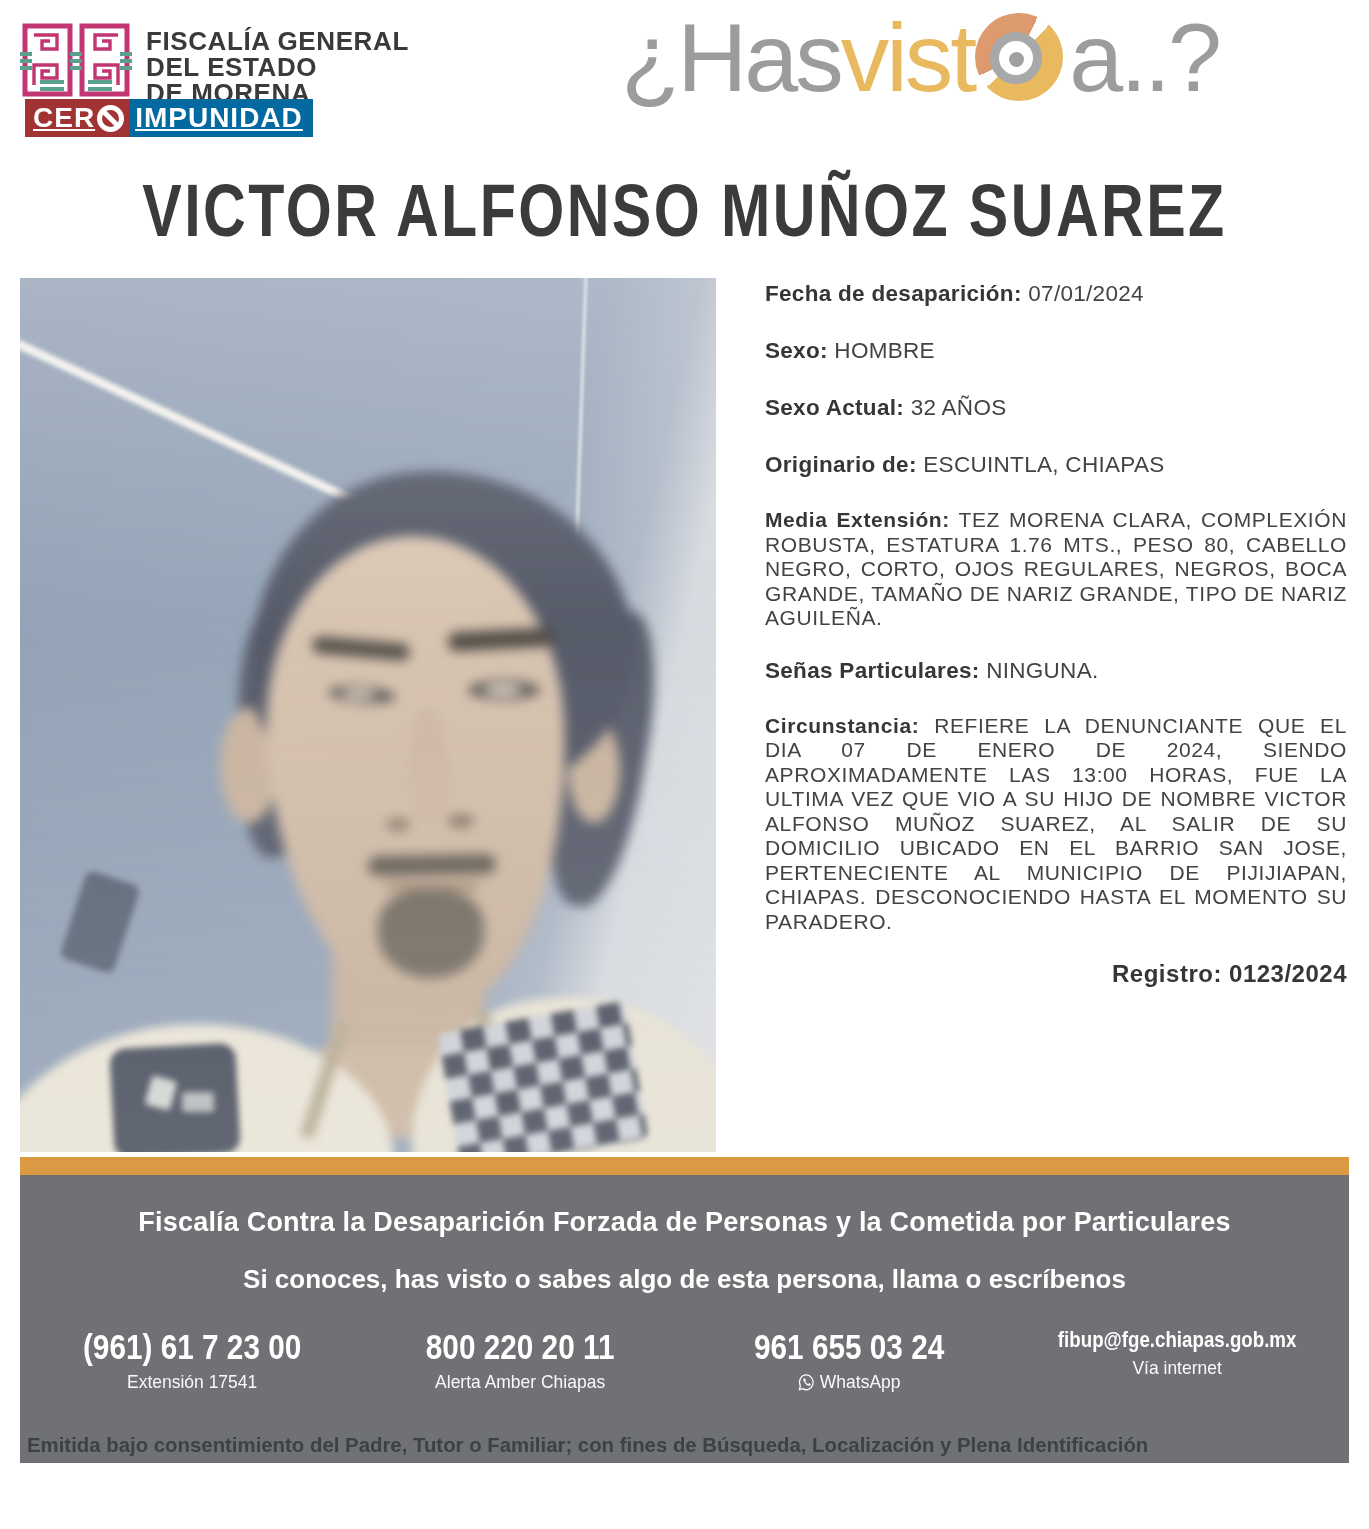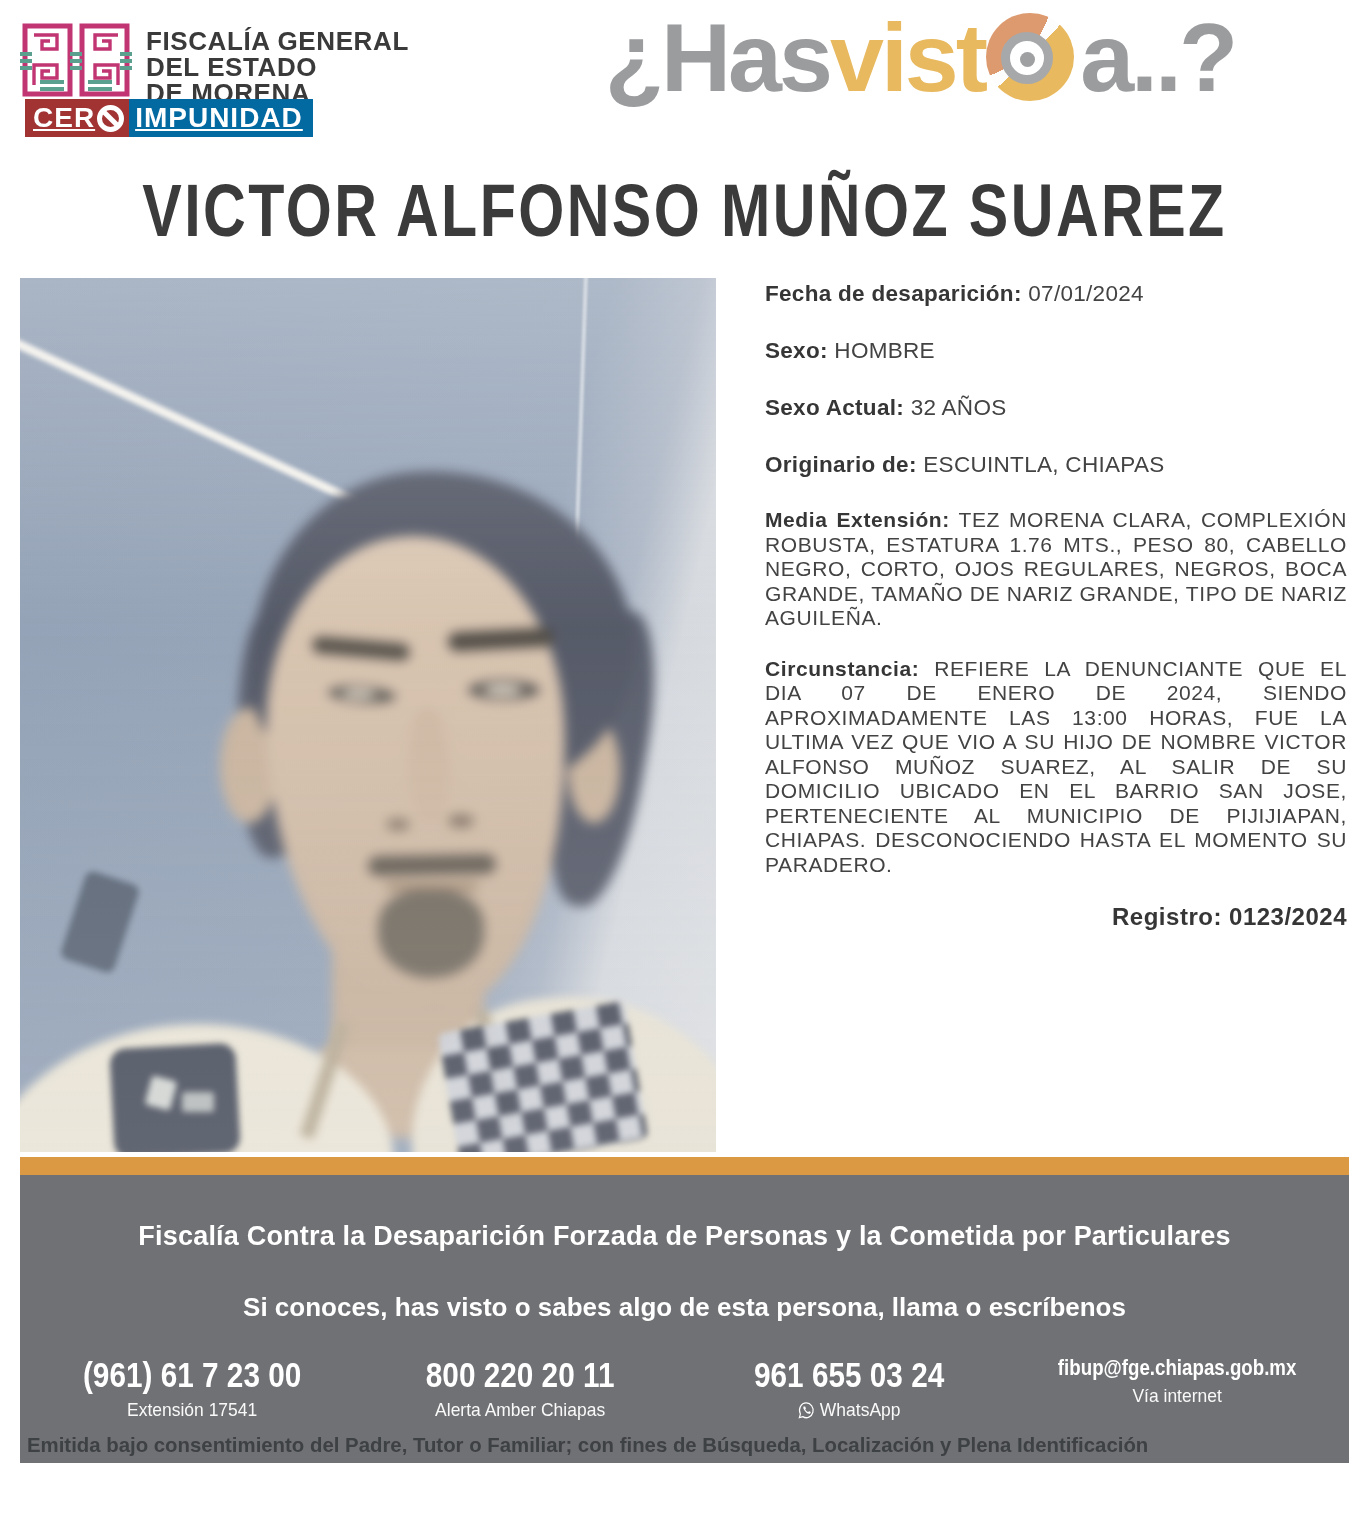--- a/index.html
+++ b/index.html
@@ -17,21 +17,21 @@
          font-size:28px;letter-spacing:1px;color:#fff;line-height:38px;text-decoration:underline;}
   .badge-red{background:#A13333;padding:0 5px 0 8px;display:flex;align-items:center;}
   .badge-dark{background:#0369a1;padding:0 10px 0 6px;}
   .slashed-o{display:inline-block;position:relative;width:17px;height:17px;
              border:5px solid #fff;border-radius:50%;margin-left:2px;}
   .slashed-o::after{content:'';position:absolute;left:-4px;top:6px;width:25px;height:5px;
              background:#fff;transform:rotate(45deg);}
 
   
   .headline{position:absolute;left:490px;top:2px;width:860px;text-align:center;
-            font-weight:bold;font-size:97px;letter-spacing:-3px;white-space:nowrap;}
+            font-weight:normal;font-size:97px;letter-spacing:-3px;white-space:nowrap;}
   .hl-gray{color:#9B9C9E;}
   .hl-gold{color:#E8B95E;}
   .eye{display:inline-block;vertical-align:-10px;width:88px;height:88px;border-radius:50%;
        position:relative;margin:0 6px 0 1px;
        background:conic-gradient(from 245deg,#DD9A6E 0deg 140deg,#fdfdfd 140deg 158deg,
                   #E8B95E 158deg 342deg,#fdfdfd 342deg 360deg);}
   .eye::before{content:'';position:absolute;left:15px;top:19px;width:34px;height:34px;
        background:#fff;border:9px solid #A7A8AA;border-radius:50%;}
   .eye::after{content:'';position:absolute;left:34px;top:39px;width:15px;height:15px;
        background:#9fa0a2;border-radius:50%;}
@@ -115,21 +115,21 @@
   .lbl{font-weight:bold;color:#363636;}
   .val{color:#434343;}
   .registro{margin-top:22px;text-align:right;font-weight:bold;font-size:24px;
         letter-spacing:0.5px;color:#363636;}
 
   
   .footer-orange{position:absolute;left:20px;top:1157px;width:1329px;height:18px;
         background:#DC9944;}
   .footer-gray{position:absolute;left:20px;top:1175px;width:1329px;height:288px;
         background:#707174;color:#ffffff;}
-  .f-line1{margin:14px;padding-top:32px;text-align:center;font-weight:bold;font-size:27px;
+  .f-line1{margin:0;padding-top:32px;text-align:center;font-weight:bold;font-size:27px;
         letter-spacing:0.2px;}
   .f-line2{margin:0;padding-top:26px;text-align:center;font-weight:bold;font-size:26px;}
   .contacts{display:flex;margin-top:32px;padding:0 8px;justify-content:flex-end;}
   .contact{flex:1;text-align:center;}
   .c-main{font-weight:bold;font-size:35px;transform:scaleX(0.85);white-space:nowrap;}
   .c-main.email{font-size:22px;}
   .c-sub{margin-top:4px;font-size:19px;color:rgba(255,255,255,.96);transform:scaleX(0.92);
         white-space:nowrap;}
   .wa-icon{display:inline-block;vertical-align:-4px;margin-right:5px;width:19px;height:19px;}
   .f-disclaimer{position:absolute;left:7px;bottom:6px;margin:0;font-weight:bold;
@@ -230,20 +230,21 @@
     </div>
     <div class="ph-wash"></div>
   </div>
 
   <div class="details">
     <p class="field"><span class="lbl">Fecha de desaparición:</span> <span class="val">07/01/2024</span></p>
     <p class="field"><span class="lbl">Sexo:</span> <span class="val">HOMBRE</span></p>
     <p class="field"><span class="lbl">Sexo Actual:</span> <span class="val">32 AÑOS</span></p>
     <p class="field"><span class="lbl">Originario de:</span> <span class="val">ESCUINTLA, CHIAPAS</span></p>
     <p class="para"><span class="lbl">Media Extensión:</span> <span class="val">TEZ MORENA CLARA, COMPLEXIÓN ROBUSTA, ESTATURA 1.76 MTS., PESO 80, CABELLO NEGRO, CORTO, OJOS REGULARES, NEGROS, BOCA GRANDE, TAMAÑO DE NARIZ GRANDE, TIPO DE NARIZ AGUILEÑA.</span></p>
+    <p class="field"><span class="lbl">Señas Particulares:</span> <span class="val">NINGUNA.</span></p>
     <p class="para"><span class="lbl">Circunstancia:</span> <span class="val">REFIERE LA DENUNCIANTE QUE EL DIA 07 DE ENERO DE 2024, SIENDO APROXIMADAMENTE LAS 13:00 HORAS, FUE LA ULTIMA VEZ QUE VIO A SU HIJO DE NOMBRE VICTOR ALFONSO MUÑOZ SUAREZ, AL SALIR DE SU DOMICILIO UBICADO EN EL BARRIO SAN JOSE, PERTENECIENTE AL MUNICIPIO DE PIJIJIAPAN, CHIAPAS. DESCONOCIENDO HASTA EL MOMENTO SU PARADERO.</span></p>
     <p class="registro"><span>Registro:</span> <span>0123/2024</span></p>
   </div>
 
   <div class="footer-orange"></div>
   <div class="footer-gray">
     <p class="f-line1">Fiscalía Contra la Desaparición Forzada de Personas y la Cometida por Particulares</p>
     <p class="f-line2">Si conoces, has visto o sabes algo de esta persona, llama o escríbenos</p>
     <div class="contacts">
       <div class="contact">

